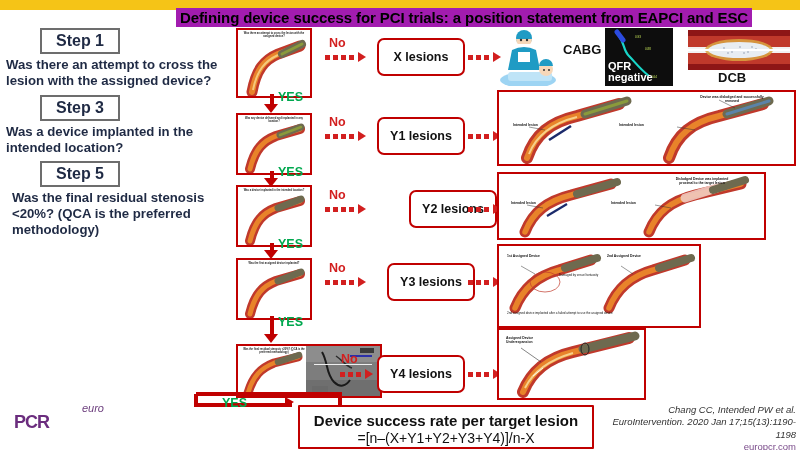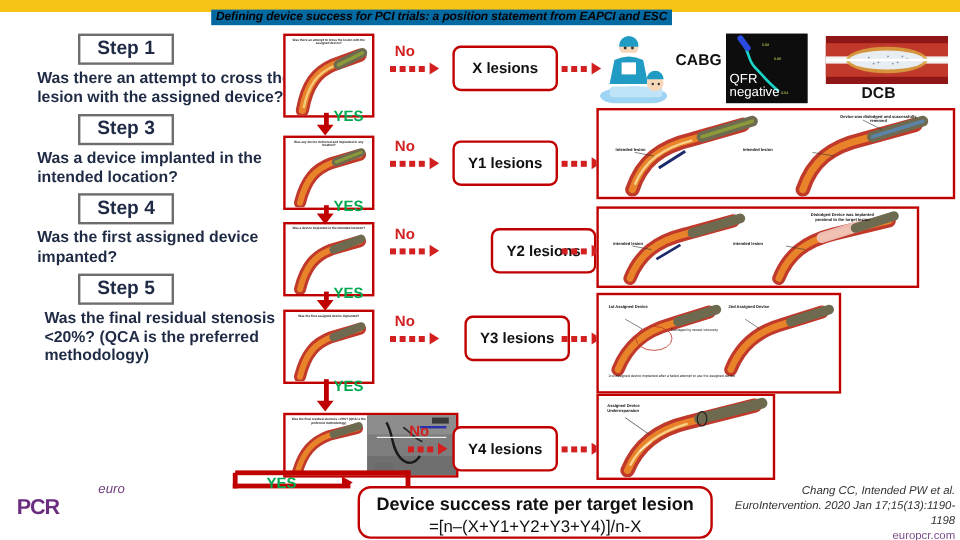--- a/index.html
+++ b/index.html
@@ -5,27 +5,27 @@
   html,body{margin:0;padding:0;}
   body{
     width:800px;height:450px;overflow:hidden;position:relative;
     background:#ffffff;
     font-family:"Liberation Sans", sans-serif;
     color:#1a1a2e;
   }
   .topbar{position:absolute;left:0;top:0;width:800px;height:10px;background:#F5C417;}
   .title{
     position:absolute;left:176px;top:8px;
-    background:#0369a1;color:#000;
-    font-weight:bold;font-style:italic;font-size:10px;
+    background:#a21caf;color:#000;
+    font-weight:bold;font-size:15px;
     padding:1px 4px;white-space:nowrap;letter-spacing:-0.1px;
   }
 
   
-  .qcol{position:absolute;left:0;top:28px;width:228px;padding-left:25px;}
+  .qcol{position:absolute;left:0;top:28px;width:228px;}
   .stepbox{
     display:inline-block;border:2px solid #6d6d6d;background:#fff;
     font-size:16px;font-weight:bold;color:#1F2A44;
     padding:2px 14px;margin-left:40px;line-height:1.15;
   }
   .qtext{
     font-size:13.2px;font-weight:bold;color:#1F2A44;
     line-height:1.18;margin:3px 0 0 6px;
   }
   .qtext.indent{margin-left:12px;}
@@ -69,29 +69,29 @@
   }
 
   
   .rpanel{position:absolute;border:2px solid #C00000;background:#fff;overflow:hidden;}
   .rlabel{position:absolute;font-size:3.4px;font-weight:bold;color:#111;line-height:1.25;}
   .rnote{position:absolute;font-size:3px;color:#111;line-height:1.3;}
 
   .qfrbox{position:absolute;background:#111;overflow:hidden;}
   .qfrtext{
     position:absolute;left:3px;bottom:2px;color:#fff;font-size:11px;
-    font-weight:normal;line-height:1.05;
+    font-weight:bold;line-height:1.05;
   }
   .cablabel{position:absolute;font-size:13px;font-weight:bold;color:#111;}
 
   .angio{position:absolute;background:#6a6a6a;overflow:hidden;}
 
   
   .formula{
-    position:absolute;border:2.5px solid #C00000;border-radius:11px;background:#fff;
+    position:absolute;border:2.5px solid #C00000;border-radius:1px;background:#fff;
     text-align:center;color:#111;
   }
   .formula .l1{font-size:15px;font-weight:bold;margin-top:5px;}
   .formula .l2{font-size:14px;margin-top:1px;}
 
   .cite{
     position:absolute;text-align:right;font-style:italic;
     font-size:9.5px;color:#333;line-height:1.3;
   }
   .citeurl{font-style:normal;color:#7a4b8a;font-size:9.5px;text-align:right;}
@@ -112,24 +112,20 @@
     <div class="stepbox">Step 1</div>
     <div class="qtext">Was there an attempt to cross the lesion with the assigned device?</div>
   </div>
 
 
   <div class="qblock">
     <div class="stepbox">Step 3</div>
     <div class="qtext">Was a device implanted in the intended location?</div>
   </div>
 
-  <div class="qblock">
-    <div class="stepbox">Step 4</div>
-    <div class="qtext">Was the first assigned device impanted?</div>
-  </div>
 
   <div class="qblock">
     <div class="stepbox">Step 5</div>
     <div class="qtext indent">Was the final residual stenosis &lt;20%? (QCA is the preferred methodology)</div>
   </div>
 
 </div>
 
 <div class="illbox" style="left:236px;top:28px;width:72px;height:66px;">
   <div class="illcap">Was there an attempt to cross the lesion with the assigned device?</div>

